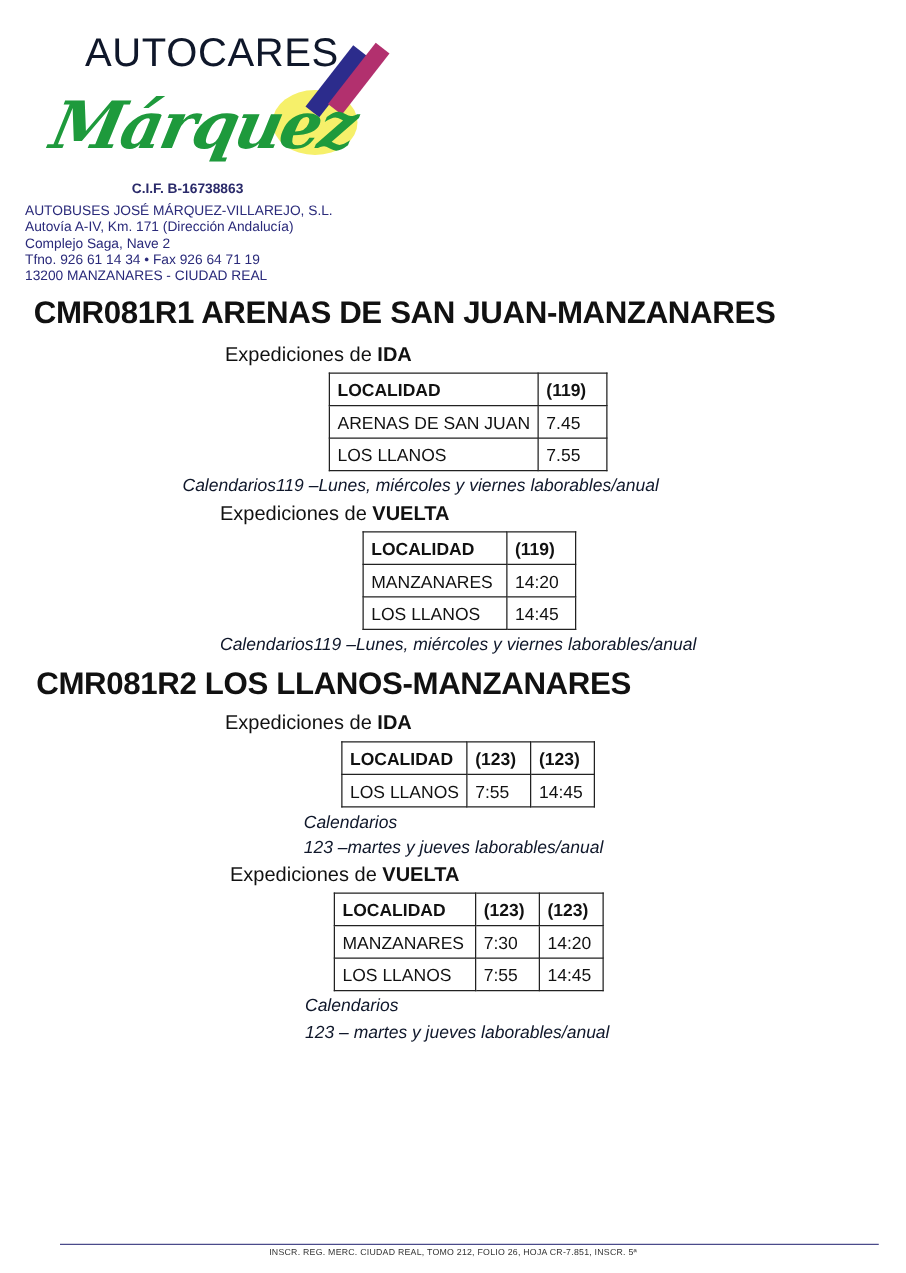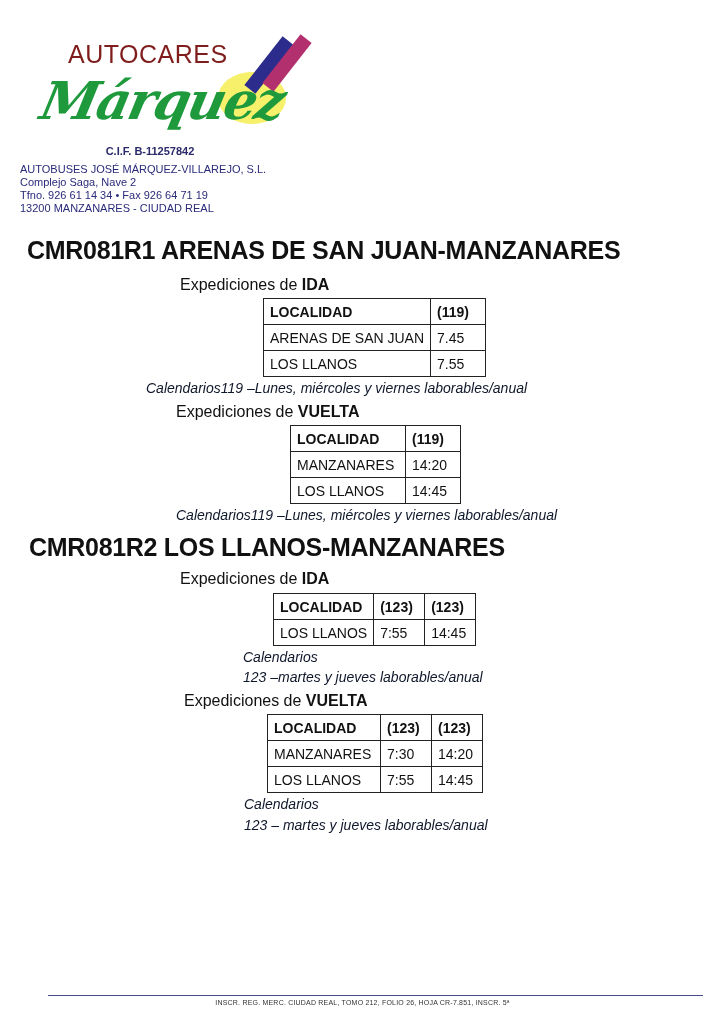--- a/index.html
+++ b/index.html
@@ -3,21 +3,21 @@
   <meta charset="utf-8">
   <style>
     html, body { margin: 0; padding: 0; background: #ffffff; }
     body {
       width: 725px; height: 1018px; position: relative; overflow: hidden;
       font-family: "Liberation Sans", sans-serif; color: #1a1a1a;
     }
     .abs { position: absolute; }
     
     .logo-autocares {
-      left: 68px; top: 40px; font-size: 25px; color: #7f1d1d;
+      left: 68px; top: 24px; font-size: 32px; color: #0f172a;
       letter-spacing: 0.5px; font-family: "Liberation Sans", sans-serif;
     }
     .logo-marquez {
       left: 42px; top: 70px; font-size: 52px; color: #1e9a3c;
       font-family: "DejaVu Serif", serif; font-style: italic; font-weight: bold;
       letter-spacing: -2px; transform: skewX(-12deg);
     }
     .logo-sun {
       left: 218px; top: 72px; width: 68px; height: 52px; border-radius: 50%;
       background: #f6f06a;
@@ -60,23 +60,24 @@
     }
   </style>
 </head>
 <body>
 
 <div class="abs logo-sun"></div>
 <div class="abs stripe stripe-blue"></div>
 <div class="abs stripe stripe-purple"></div>
 <div class="abs logo-autocares">AUTOCARES</div>
 <div class="abs logo-marquez">Márquez</div>
-<div class="abs cif">C.I.F. B-11257842</div>
+<div class="abs cif">C.I.F. B-16738863</div>
 <div class="abs company">
   <div>AUTOBUSES JOSÉ MÁRQUEZ-VILLAREJO, S.L.</div>
+  <div>Autovía A-IV, Km. 171 (Dirección Andalucía)</div>
   <div>Complejo Saga, Nave 2</div>
   <div>Tfno. 926 61 14 34 • Fax 926 64 71 19</div>
   <div>13200 MANZANARES - CIUDAD REAL</div>
 </div>
 
 <div class="abs route-title" style="left:27px; top:236px;">CMR081R1 ARENAS DE SAN JUAN-MANZANARES</div>
 
 <div class="abs exp-label" style="left:180px; top:276px;">
   <span>Expediciones de </span><b>IDA</b>
 </div>

